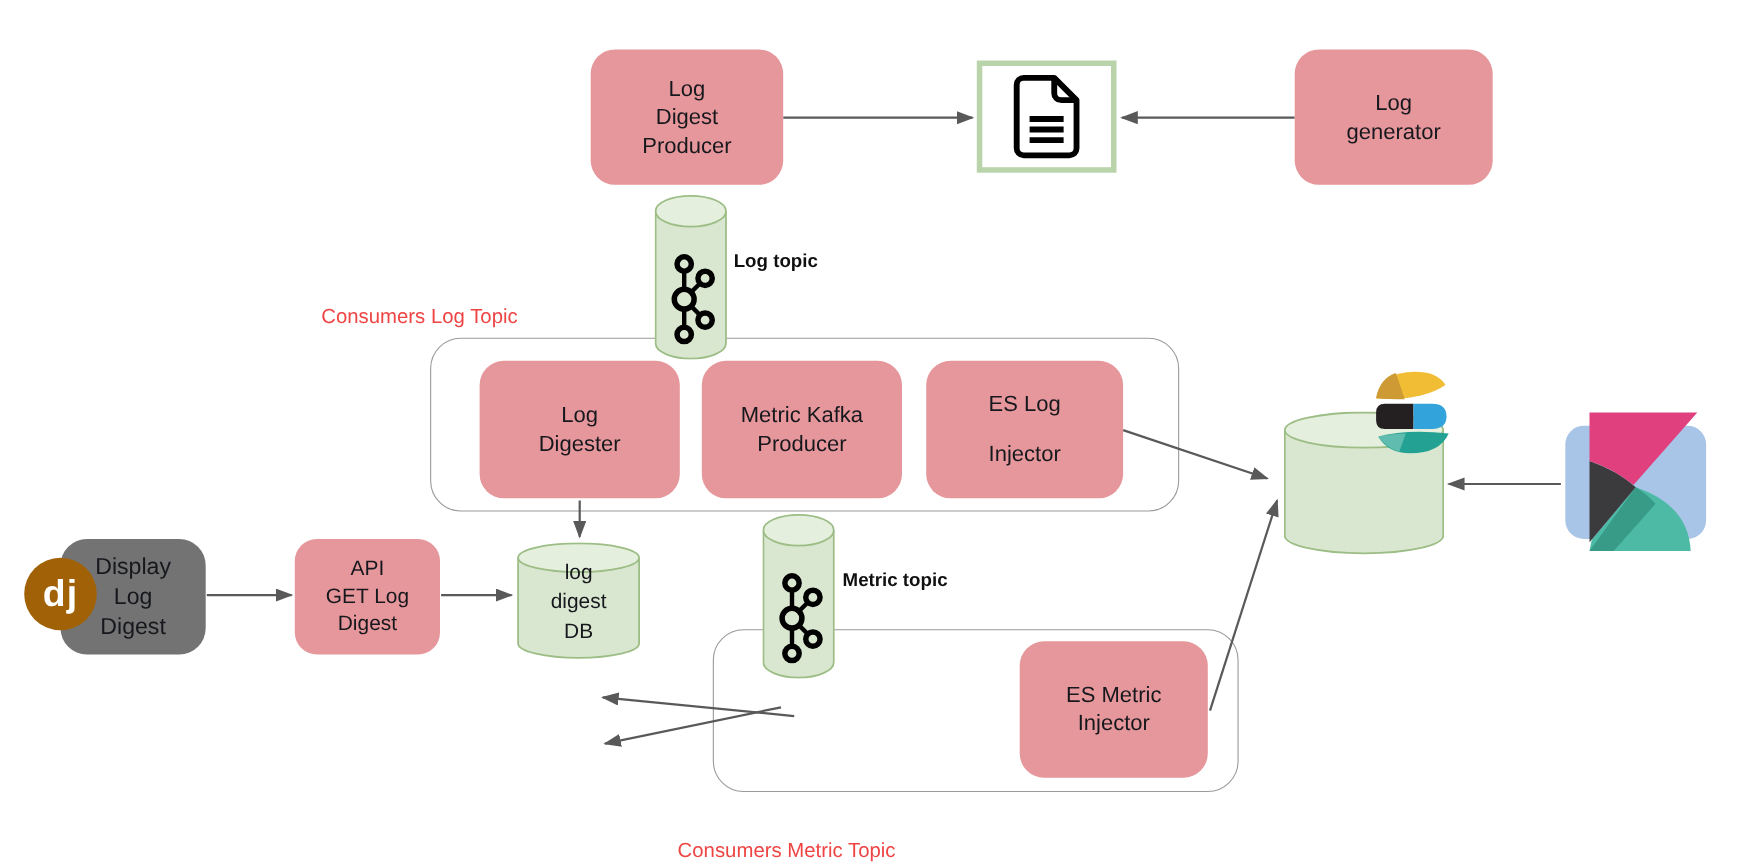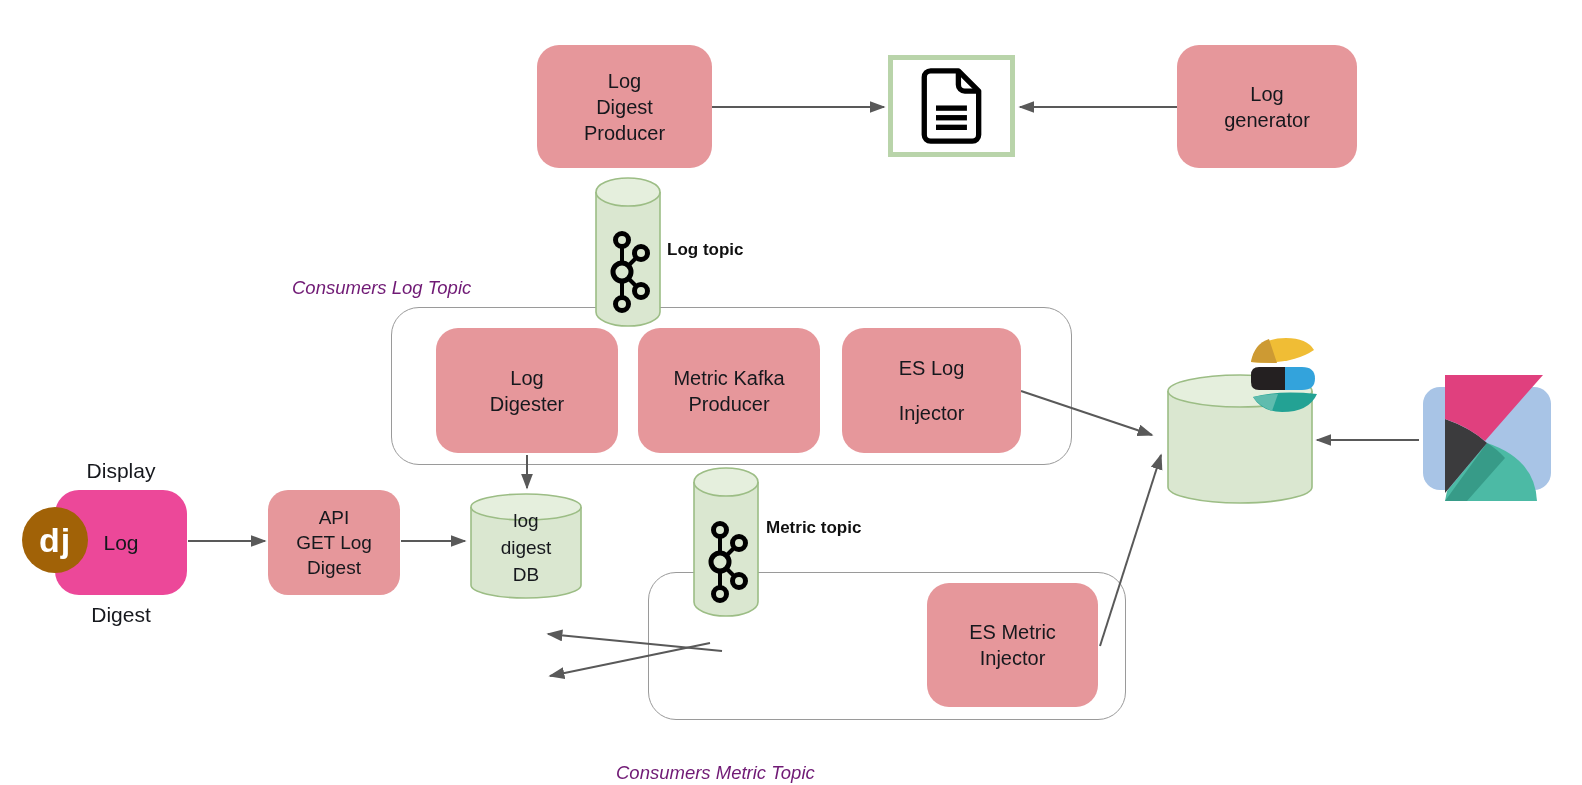--- a/index.html
+++ b/index.html
@@ -2,23 +2,23 @@
 <html><head>
 <meta charset="utf-8">
 <style>
   html,body{margin:0;padding:0;background:#ffffff;}
   #canvas{position:relative;width:1582px;height:785px;background:#fff;overflow:hidden;
           font-family:"Liberation Sans", sans-serif;color:#131313;}
   .node{position:absolute;border-radius:22px;display:flex;flex-direction:column;
         align-items:center;justify-content:center;text-align:center;
         font-size:20px;line-height:26px;color:#16181d;z-index:3;}
   .pink{background:#e6979b;}
-  .blue{background:#ec4899;gap:45px;}
+  .blue{background:#737373;}
   .group-box{position:absolute;border:1.6px solid #9a9a9a;border-radius:28px;z-index:1;background:transparent;}
-  .glabel{position:absolute;font-style:italic;font-size:18.5px;color:#701a75;z-index:5;white-space:nowrap;}
+  .glabel{position:absolute;font-size:18.5px;color:#ef4444;z-index:5;white-space:nowrap;}
   .tlabel{position:absolute;font-weight:bold;font-size:17px;color:#101010;z-index:5;white-space:nowrap;}
   .cyl{position:absolute;z-index:4;}
   .cyl-text{position:absolute;text-align:center;font-size:19px;color:#16181d;z-index:5;}
   #arrows{position:absolute;left:0;top:0;z-index:2;}
   .icon-layer{position:absolute;z-index:6;}
   #doc-node{position:absolute;left:888px;top:55px;width:127px;height:102px;background:#fff;
             border:5px solid #b9d4aa;box-sizing:border-box;display:flex;align-items:center;
             justify-content:center;z-index:3;}
   #django-badge{position:absolute;left:22px;top:507px;width:66px;height:66px;border-radius:50%;
             background:#a16207;color:#fff;display:flex;align-items:center;justify-content:center;
@@ -113,21 +113,21 @@
       <line x1="27" y1="63" x2="27" y2="127" stroke-width="4"></line>
       <line x1="27" y1="95" x2="46" y2="76" stroke-width="4"></line>
       <line x1="27" y1="95" x2="46" y2="114" stroke-width="4"></line>
       <circle cx="27" cy="63" r="6.5"></circle>
       <circle cx="27" cy="95" r="9"></circle>
       <circle cx="27" cy="127" r="6.5"></circle>
       <circle cx="46" cy="76" r="6.5"></circle>
       <circle cx="46" cy="114" r="6.5"></circle>
     </g>
   </svg>
-  <div class="tlabel" style="left:667px;top:240px;">Log topic</div>
+  <div class="tlabel" style="left:667px;top:228px;">Log topic</div>
 
   <svg class="cyl" style="left:693px;top:467px;" width="66" height="150" viewBox="0 0 66 150">
     <path d="M1 15 L1 135 A32 14 0 0 0 65 135 L65 15" fill="#dae7d0" stroke="#9cbd85" stroke-width="1.6"></path>
     <ellipse cx="33" cy="15" rx="32" ry="14" fill="#e5efdd" stroke="#9cbd85" stroke-width="1.6"></ellipse>
     <g stroke="#000" stroke-width="5" fill="#dae7d0">
       <line x1="27" y1="63" x2="27" y2="127" stroke-width="4"></line>
       <line x1="27" y1="95" x2="46" y2="76" stroke-width="4"></line>
       <line x1="27" y1="95" x2="46" y2="114" stroke-width="4"></line>
       <circle cx="27" cy="63" r="6.5"></circle>
       <circle cx="27" cy="95" r="9"></circle>

